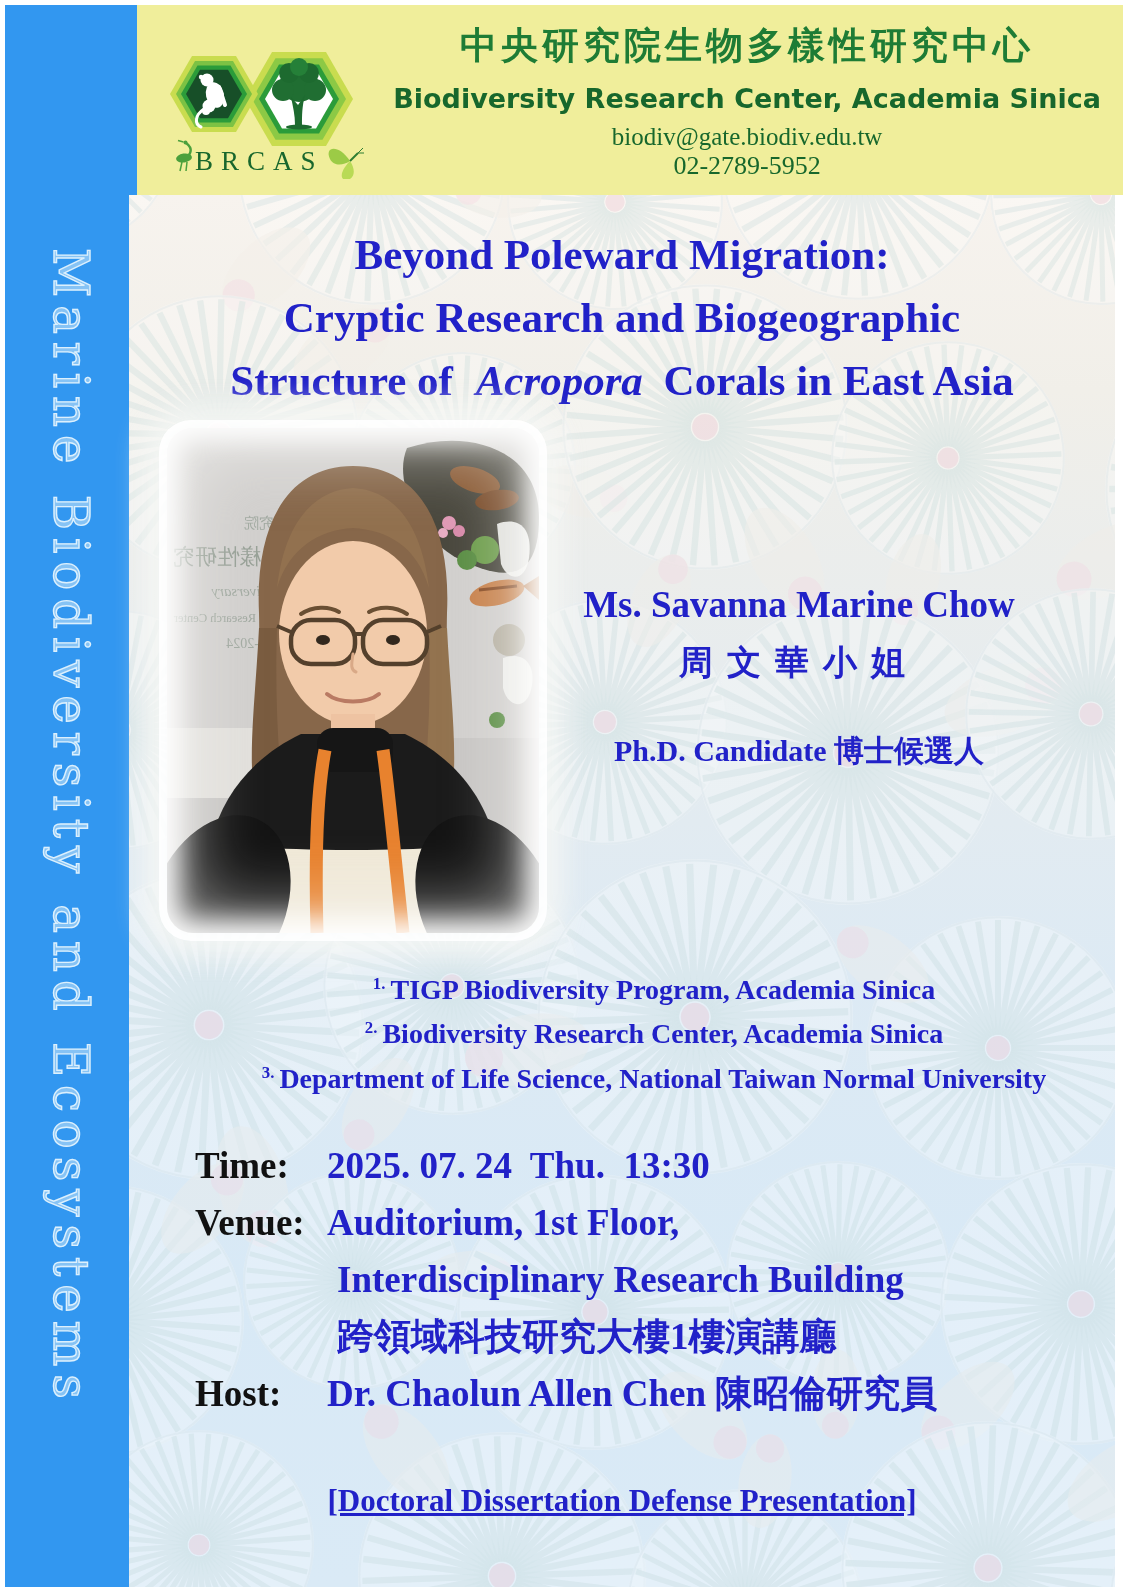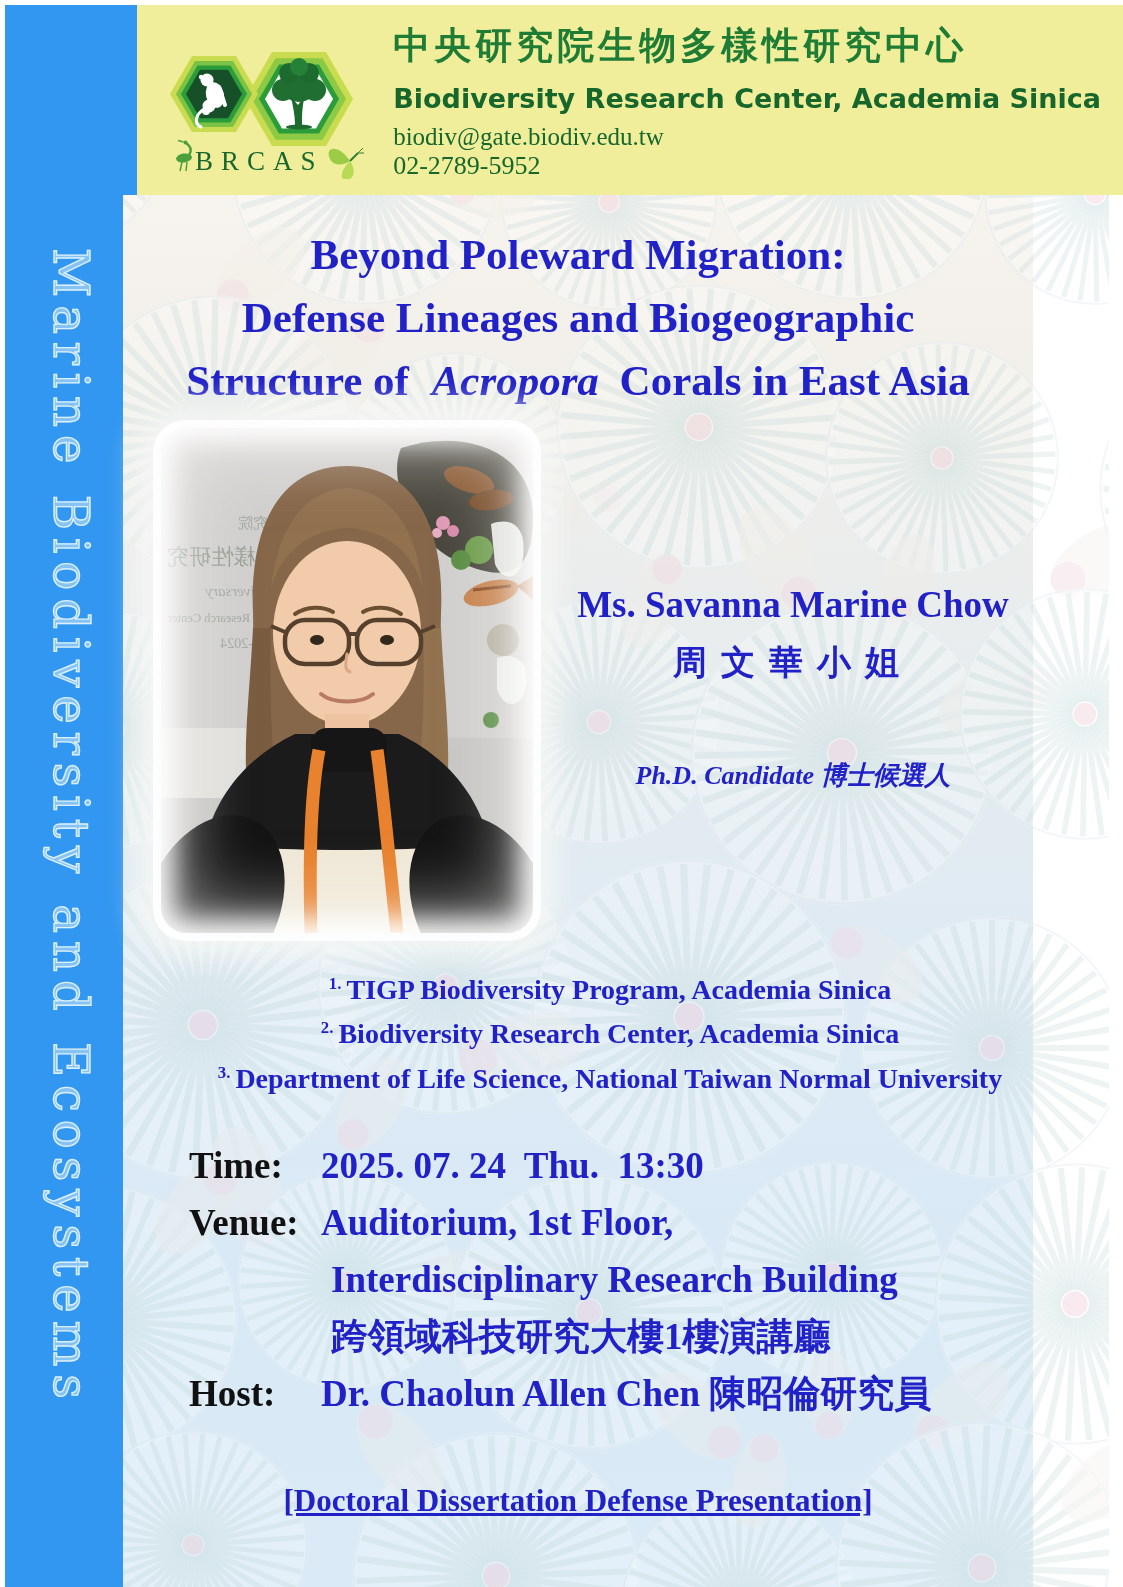--- a/index.html
+++ b/index.html
@@ -9,51 +9,51 @@
   
   .sidebar{position:absolute;left:5px;top:5px;width:132px;height:1582px;background:#3297f0;}
   .v-text{position:absolute;top:243px;left:50%;transform:translateX(-50%);
           writing-mode:vertical-rl;text-orientation:sideways;white-space:nowrap;
           font-family:"DejaVu Serif",serif;font-size:48px;letter-spacing:8px;
           color:rgba(204,231,250,0.55);-webkit-text-stroke:1.4px #dcf0fd;}
 
   
   .header{position:absolute;left:137px;top:5px;width:986px;height:190px;background:#f0ee9b;}
   .logo{position:absolute;left:25px;top:22px;width:215px;height:152px;}
-  .org-block{position:absolute;right:22px;top:16px;text-align:left;}
+  .org-block{position:absolute;right:22px;top:16px;text-align:center;}
   .org-zh{font-size:37px;font-weight:bold;letter-spacing:4px;color:#1e7c35;
           font-family:"DejaVu Serif",serif;}
   .org-en{margin-top:12px;font-size:27px;font-weight:bold;color:#17672c;
           font-family:"DejaVu Sans","Liberation Sans",sans-serif;}
   .org-email{margin-top:9px;font-size:25px;color:#17672c;}
   .org-phone{font-size:26px;color:#17672c;}
 
   
-  .content{position:absolute;left:123px;top:195px;width:910px;height:1392px;
+  .content{position:absolute;left:129px;top:195px;width:986px;height:1392px;
            background:linear-gradient(180deg,#f7f3ee 0%,#f1efe9 14%,#e7ecee 34%,
                        #ddeaf4 56%,#d8e9f6 78%,#daeaf6 100%);}
   #coral-texture{position:absolute;left:0;top:0;width:986px;height:1392px;opacity:.5;}
 
   .title-block{position:absolute;top:28px;left:0;width:100%;text-align:center;
                color:#2121c8;font-weight:bold;font-size:43px;line-height:63px;}
   .species{margin:0 10px 0 12px;}
 
   .photo-wrap{position:absolute;left:38px;top:233px;width:372px;height:505px;
               border-radius:26px;overflow:hidden;background:#c9c7c5;}
   .photo-vignette{position:absolute;left:30px;top:225px;width:388px;height:521px;
                   border-radius:32px;pointer-events:none;
                   box-shadow:inset 0 0 26px 20px rgba(255,255,255,.95),
                              inset 0 0 64px 34px rgba(252,252,250,.5),
                              0 0 26px 16px rgba(246,247,245,.85);}
 
   .name-block{position:absolute;left:420px;width:500px;top:388px;text-align:center;
               color:#2121c8;font-weight:bold;}
   .name-en{font-size:37px;}
   .name-zh{font-size:34px;letter-spacing:14px;margin-top:14px;}
-  .role{font-size:26px;margin-top:72px;font-style:italic;}
+  .role{font-size:30px;margin-top:45px;}
 
   .affiliations{position:absolute;top:770px;left:0;width:100%;text-align:center;
                 color:#2121c8;font-weight:bold;font-size:28px;line-height:38px;padding-left:32px;}
   .affil-num{font-size:0.6em;vertical-align:super;margin-right:5px;}
 
   .details{position:absolute;left:66px;top:942px;display:grid;
            grid-template-columns:132px auto;font-size:37px;font-weight:bold;
            line-height:57px;color:#111111;}
   .details .value{color:#2121c8;}
   .indent{padding-left:10px;}
@@ -1539,21 +1539,21 @@
           <line x1="12.0" y1="-1.9" x2="115.9" y2="-18.4" stroke="#cddfe0" stroke-width="5.4" stroke-opacity="0.7"></line>
           <circle r="119.78999999999999" fill="none" stroke="#d7e3e8" stroke-width="2" stroke-opacity="0.6"></circle>
           <ellipse cx="0" cy="130.68" rx="26.62" ry="48.400000000000006" fill="#f2ede6" fill-opacity="0.6"></ellipse>
           <circle cx="0" cy="164.56" r="14.52" fill="#f2d4de" fill-opacity="0.7"></circle>
           <circle r="10.889999999999999" fill="#eecbd6" fill-opacity="0.8"></circle>
         </g>
       </svg>
 
     <div class="title-block">
       <div>Beyond Poleward Migration:</div>
-      <div>Defense Lineages and Biogeographic</div>
+      <div>Cryptic Research and Biogeographic</div>
       <div><span>Structure of </span><i class="species">Acropora</i><span> Corals in East Asia</span></div>
     </div>
 
     <div class="photo-wrap">
       <svg viewBox="0 0 372 505" width="372" height="505" aria-hidden="true">
         <rect x="0" y="0" width="372" height="505" fill="#c9c7c5"></rect>
         <rect x="0" y="0" width="372" height="310" fill="#d2d0ce"></rect>
         <rect x="0" y="300" width="200" height="70" fill="#e2e0dc"></rect>
 
         <g>

